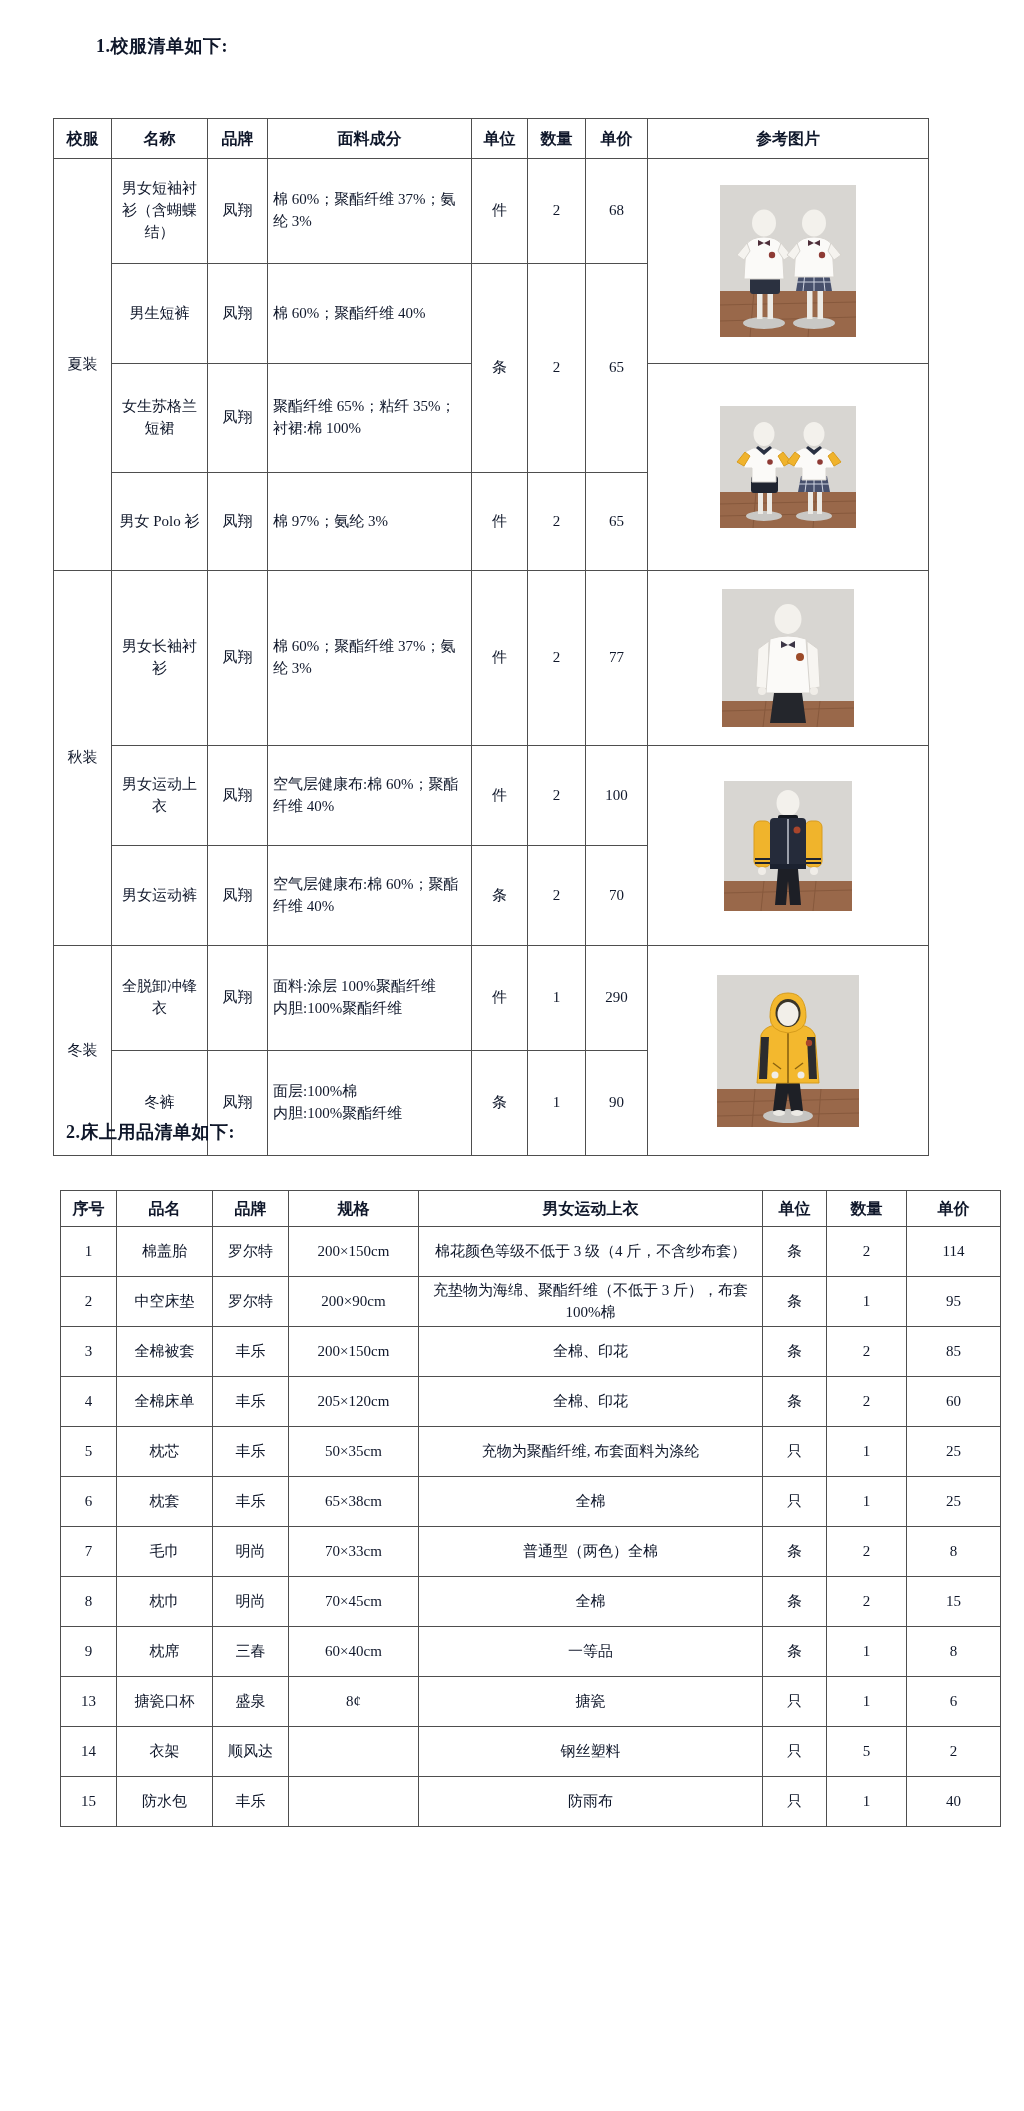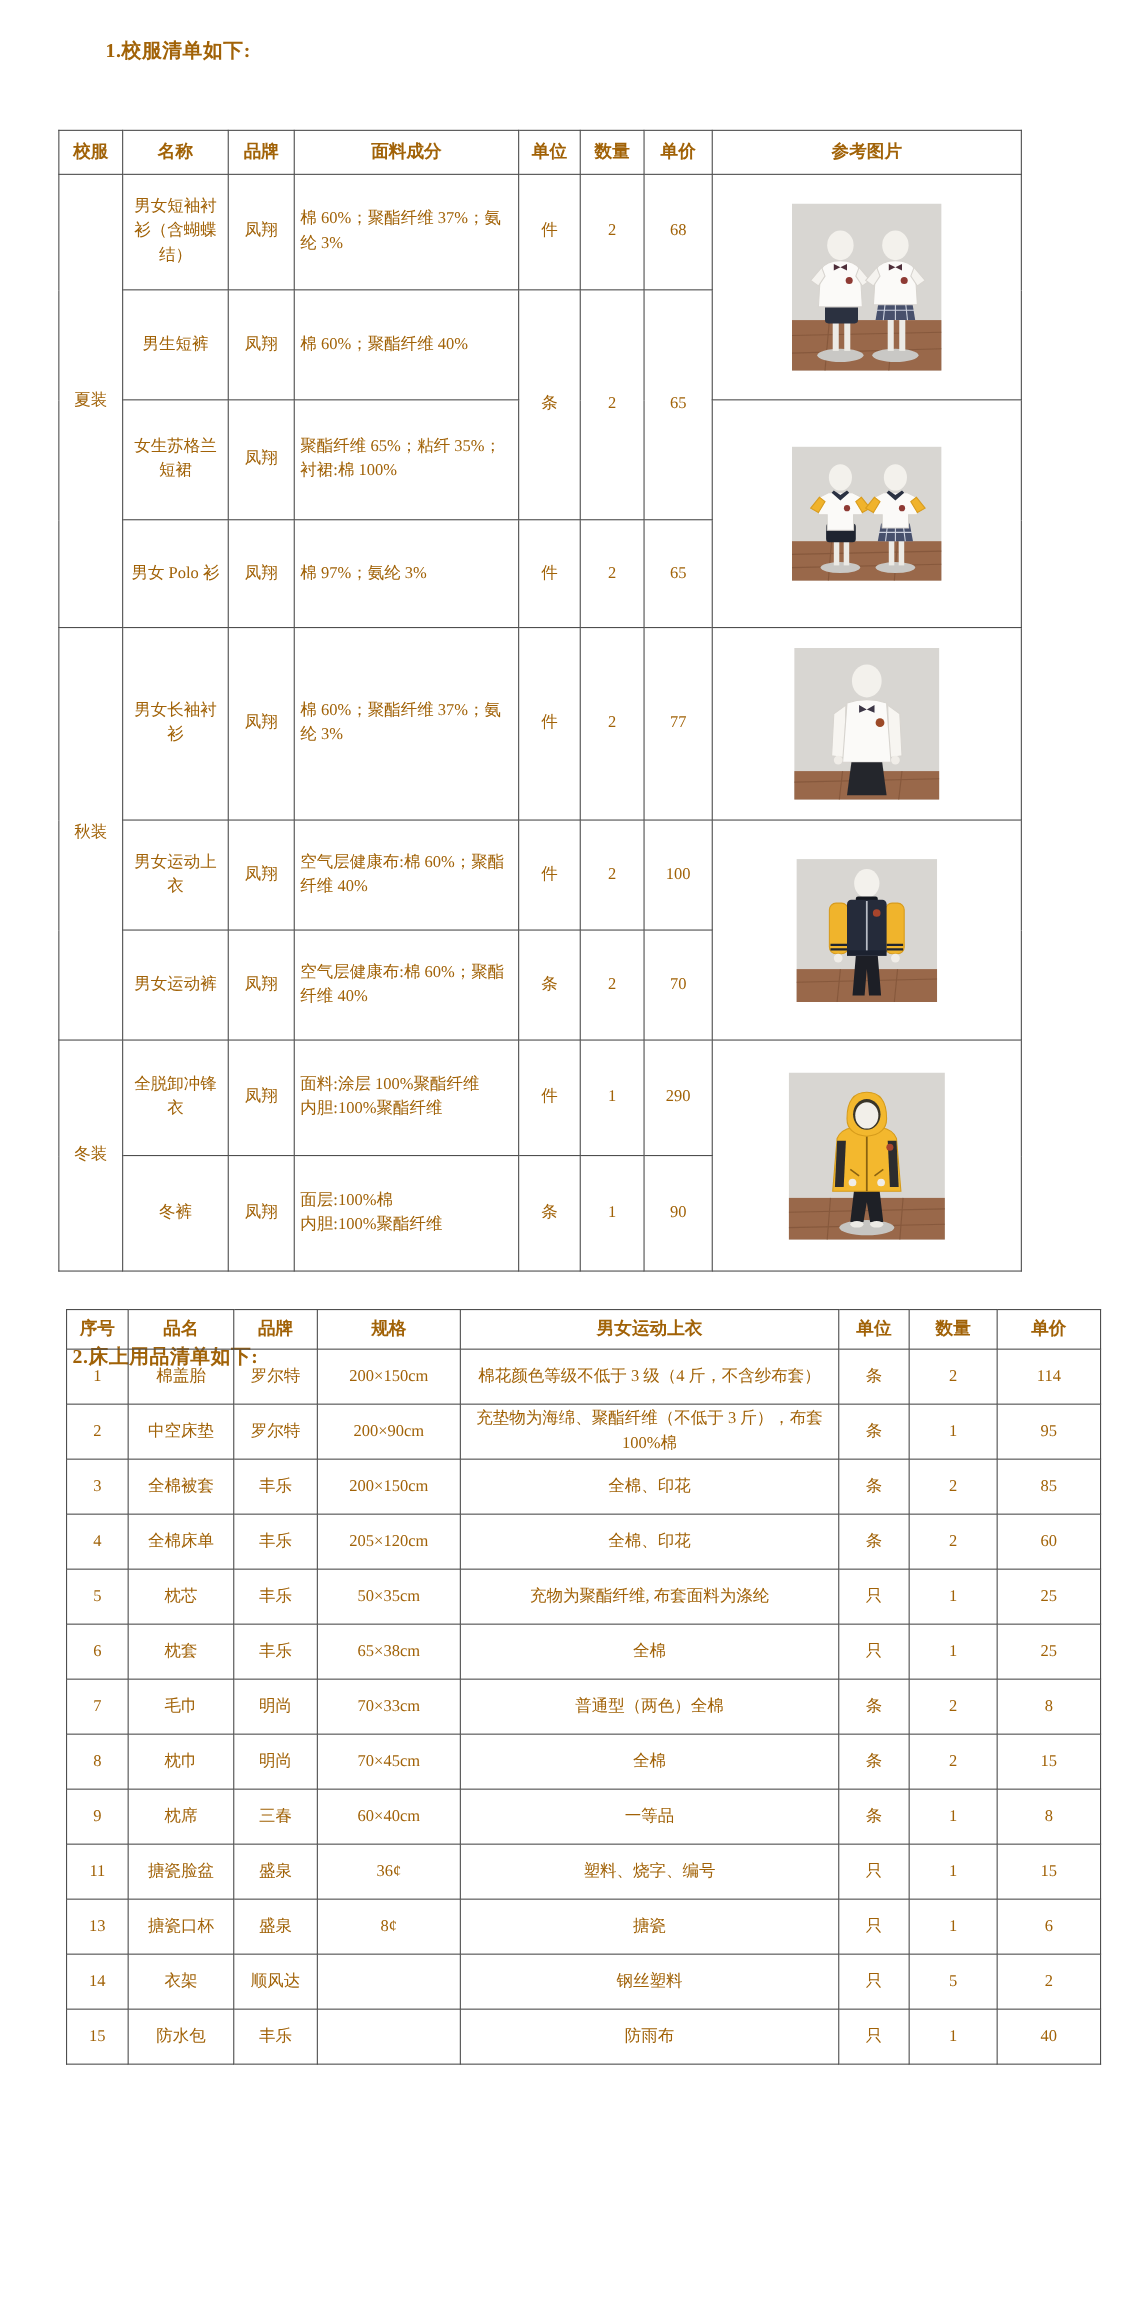--- a/index.html
+++ b/index.html
@@ -1,24 +1,24 @@
 <!DOCTYPE html>
 <html><head>
 <meta charset="utf-8">
 <style>
   * { margin:0; padding:0; box-sizing:border-box; }
   html,body { background:#ffffff; }
   .page {
     position:relative; width:1024px; height:2111px; background:#ffffff;
-    font-family:"Liberation Serif","DejaVu Serif",serif; color:#a16207;
+    font-family:"Liberation Serif","DejaVu Serif",serif; color:#0f172a;
     overflow:hidden;
   }
   .doc-title { position:absolute; font-weight:bold; font-size:18px; letter-spacing:0.5px; }
   #title-uniform { left:96px; top:34px; }
-  #title-bedding { left:66px; top:1221px; }
+  #title-bedding { left:66px; top:1120px; }
 
   table { border-collapse:collapse; table-layout:fixed; }
   th,td {
     border:1px solid #4e4e4e; text-align:center; vertical-align:middle;
     font-size:15px; line-height:1.45; padding:2px 5px; overflow:hidden;
   }
   th { font-weight:bold; font-size:16px; }
 
   #uniform-table { position:absolute; left:53px; top:118px; width:875px; }
   #uniform-table th { height:40px; }
@@ -412,30 +412,20 @@
           <td>枕席</td>
           <td>三春</td>
           <td>60×40cm</td>
           <td>一等品</td>
           <td>条</td>
           <td>1</td>
           <td>8</td>
         </tr>
 
 
-        <tr>
-          <td>11</td>
-          <td>搪瓷脸盆</td>
-          <td>盛泉</td>
-          <td>36¢</td>
-          <td>塑料、烧字、编号</td>
-          <td>只</td>
-          <td>1</td>
-          <td>15</td>
-        </tr>
 
 
         <tr>
           <td>13</td>
           <td>搪瓷口杯</td>
           <td>盛泉</td>
           <td>8¢</td>
           <td>搪瓷</td>
           <td>只</td>
           <td>1</td>

